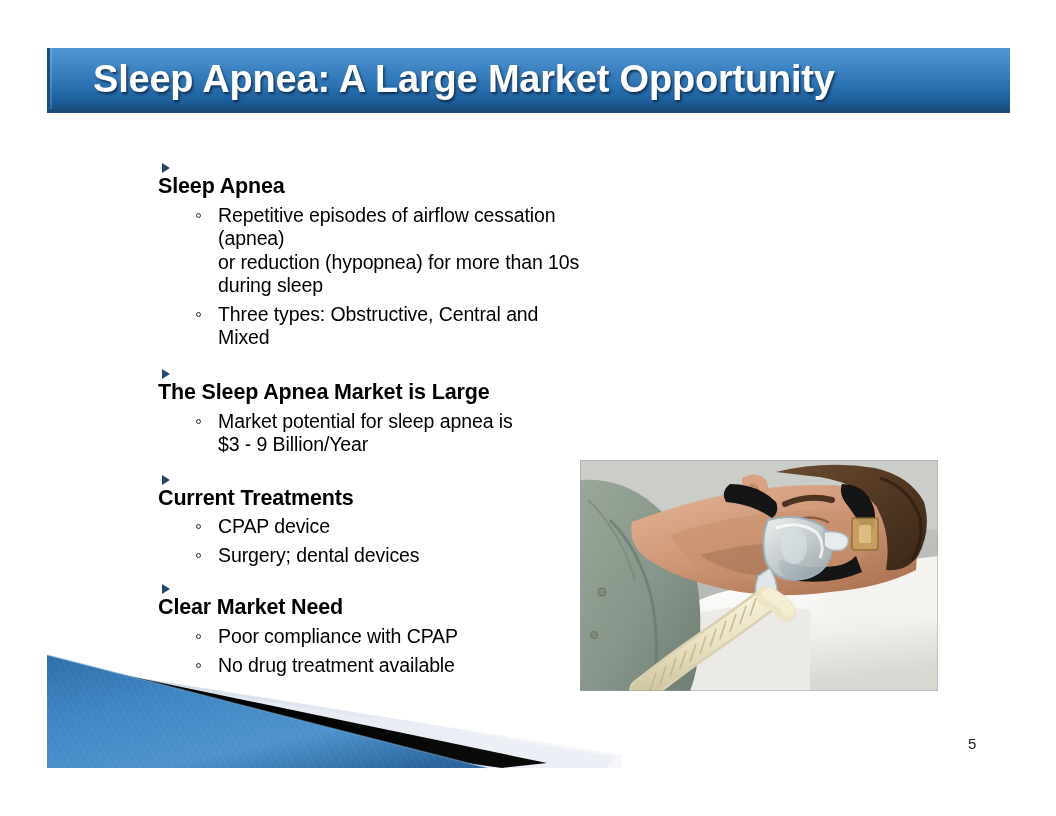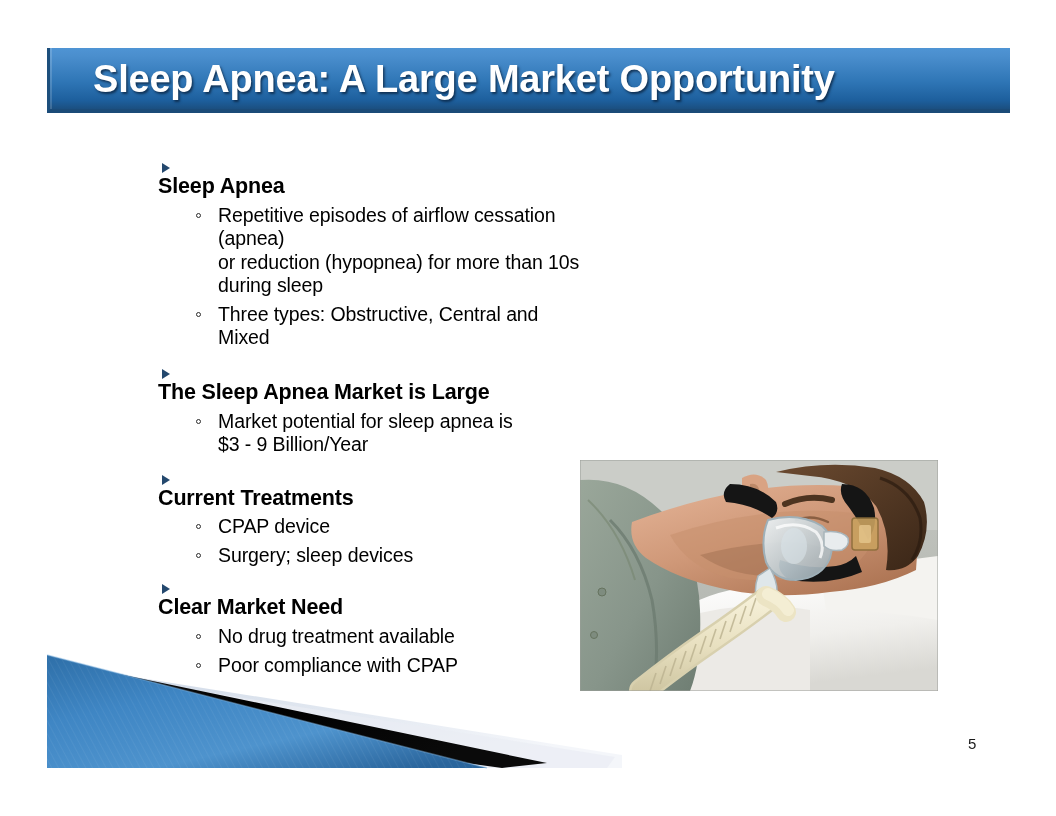--- a/index.html
+++ b/index.html
@@ -230,42 +230,42 @@
       <div class="lvl2">
         <span class="marker">
             <span class="circ"></span>
           </span>
         <span class="txt">CPAP device</span>
       </div>
       <div class="lvl2">
         <span class="marker">
             <span class="circ"></span>
           </span>
-        <span class="txt">Surgery; sleep devices</span>
+        <span class="txt">Surgery; dental devices</span>
       </div>
     </div>
 
     <div class="group">
       <div class="lvl1">
         <span class="marker">
             <span class="tri"></span>
           </span>
         <span class="txt">Clear Market Need</span>
       </div>
       <div class="lvl2">
         <span class="marker">
             <span class="circ"></span>
           </span>
+        <span class="txt">Poor compliance with CPAP</span>
+      </div>
+      <div class="lvl2">
+        <span class="marker">
+            <span class="circ"></span>
+          </span>
         <span class="txt">No drug treatment available</span>
-      </div>
-      <div class="lvl2">
-        <span class="marker">
-            <span class="circ"></span>
-          </span>
-        <span class="txt">Poor compliance with CPAP</span>
       </div>
     </div>
 
   </div>
 
   <div class="photo">
     <svg width="358" height="231" viewBox="0 0 358 231" xmlns="http://www.w3.org/2000/svg" aria-hidden="true">
       <defs>
         <linearGradient id="bgGrad" x1="0" y1="0" x2="0" y2="1">
           <stop offset="0%" stop-color="#c5c7c2"></stop>

